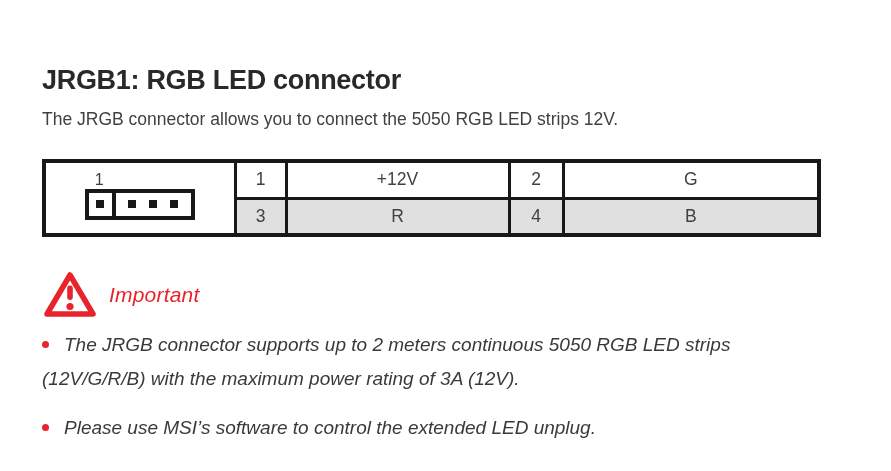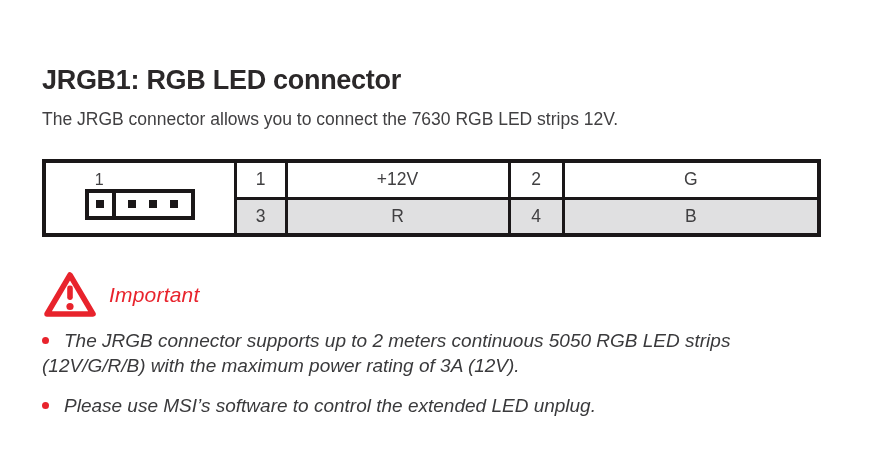--- a/index.html
+++ b/index.html
@@ -104,42 +104,42 @@
   .important-label {
     font-size: 21px;
     font-weight: normal;
     font-style: italic;
     color: #e8232c;
     letter-spacing: 0.2px;
   }
   .bullet-item {
     font-size: 19px;
     font-style: italic;
-    line-height: 25px;
+    line-height: 34px;
     color: #3a3a3c;
     margin: 0 0 15px 0;
     max-width: 790px;
   }
   .bullet-dot {
     display: inline-block;
     width: 7px;
     height: 7px;
     border-radius: 50%;
     background: #e8232c;
     margin-right: 15px;
     vertical-align: 3px;
   }
 </style>
 </head>
 <body>
 
 <div class="page">
 
   <h1 class="page-title">JRGB1: RGB LED connector</h1>
-  <p class="page-subtitle">The JRGB connector allows you to connect the 7630 RGB LED strips 12V.</p>
+  <p class="page-subtitle">The JRGB connector allows you to connect the 5050 RGB LED strips 12V.</p>
 
   <table class="pin-table">
     <tbody>
         <tr class="row-top">
       <td class="connector-cell" rowspan="2">
         <div class="connector-diagram">
           <span class="connector-pin1-label">1</span>
           <div class="connector-body">
             <div class="connector-slot-first">
               <span class="pin-square"></span>

